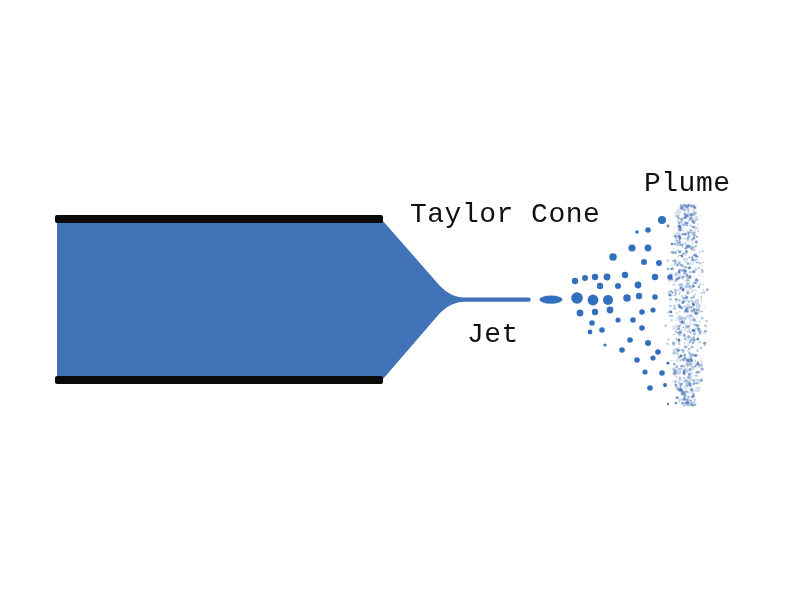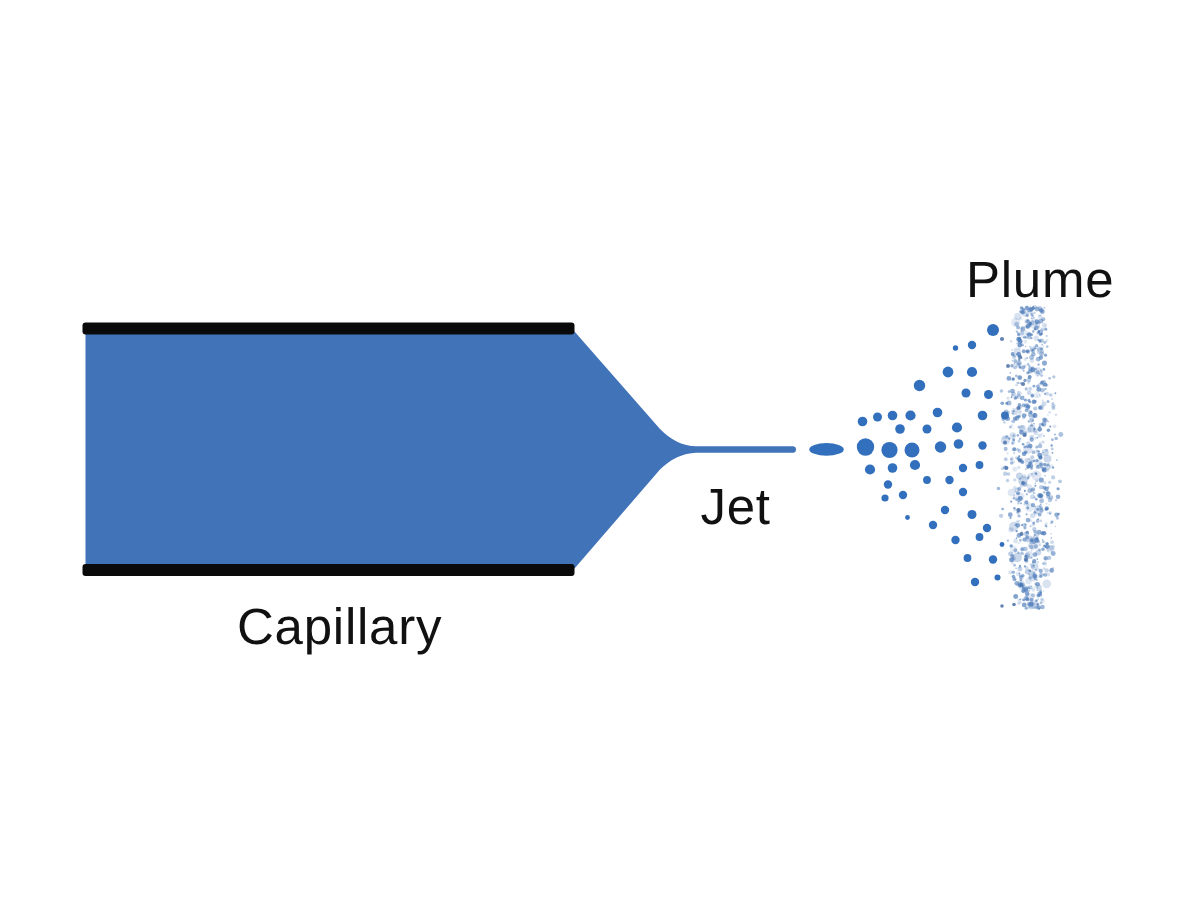--- a/index.html
+++ b/index.html
@@ -2,22 +2,22 @@
 <html><head>
 <meta charset="utf-8">
 <style>
   html,body{margin:0;padding:0;background:#fff;}
   .stage{
     position:relative;width:800px;height:600px;overflow:hidden;
     background:#ffffff;font-family:"Liberation Sans", sans-serif;
   }
   .stage svg{position:absolute;left:0;top:0;}
   .lbl{
-    position:absolute;color:#111111;font-size:34px;line-height:1.1;
-    white-space:nowrap;letter-spacing:0.5px;
+    position:absolute;color:#111111;font-size:28px;line-height:1.1;
+    white-space:nowrap;letter-spacing:0.5px;font-family:Liberation Mono, monospace;
   }
   .lbl-taylor{left:410px;top:200px;}
   .lbl-plume{left:644px;top:169px;}
   .lbl-jet{left:467px;top:320px;}
   .lbl-capillary{left:158px;top:400px;}
 </style>
 </head>
 <body>
 
 <div class="stage">
@@ -902,16 +902,16 @@
         <circle cx="683.5630966286108" cy="208.55062174936756" r="2.6671362640336156" fill="#4878b8" fill-opacity="0.22405784607864915"></circle>
         <circle cx="678.4934381174633" cy="210.87884247070178" r="2.432462560804561" fill="#4878b8" fill-opacity="0.21306159964762628"></circle>
         <circle cx="678.1068627483581" cy="371.6900186664425" r="3.1674782963469625" fill="#4878b8" fill-opacity="0.3034847222082317"></circle>
         <circle cx="676.5091442515654" cy="274.41771954204887" r="2.4113703191280367" fill="#4878b8" fill-opacity="0.23847753901965918"></circle>
         <circle cx="685.6026730018303" cy="387.4951644372195" r="2.1352129472419623" fill="#4878b8" fill-opacity="0.17460813576355577"></circle>
         <circle cx="686.0075307402669" cy="369.9253184613772" r="2.6426520455162974" fill="#4878b8" fill-opacity="0.1882899759616703"></circle>
         <circle cx="677.0412528570922" cy="360.71251423982903" r="1.6295637415256352" fill="#4878b8" fill-opacity="0.19999720168299973"></circle>
       </g>
   </svg>
 
+  <div class="lbl lbl-taylor">Taylor Cone</div>
   <div class="lbl lbl-plume">Plume</div>
   <div class="lbl lbl-jet">Jet</div>
-  <div class="lbl lbl-capillary">Capillary</div>
 </div>
 
 </body></html>

